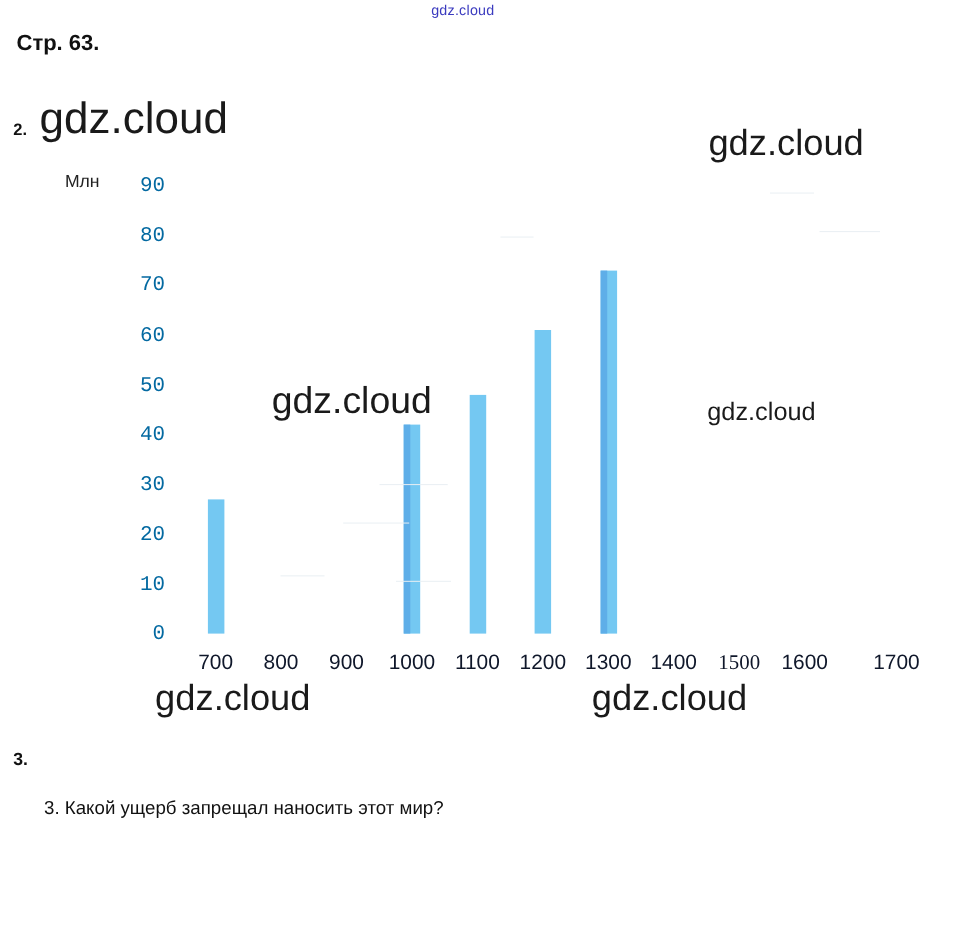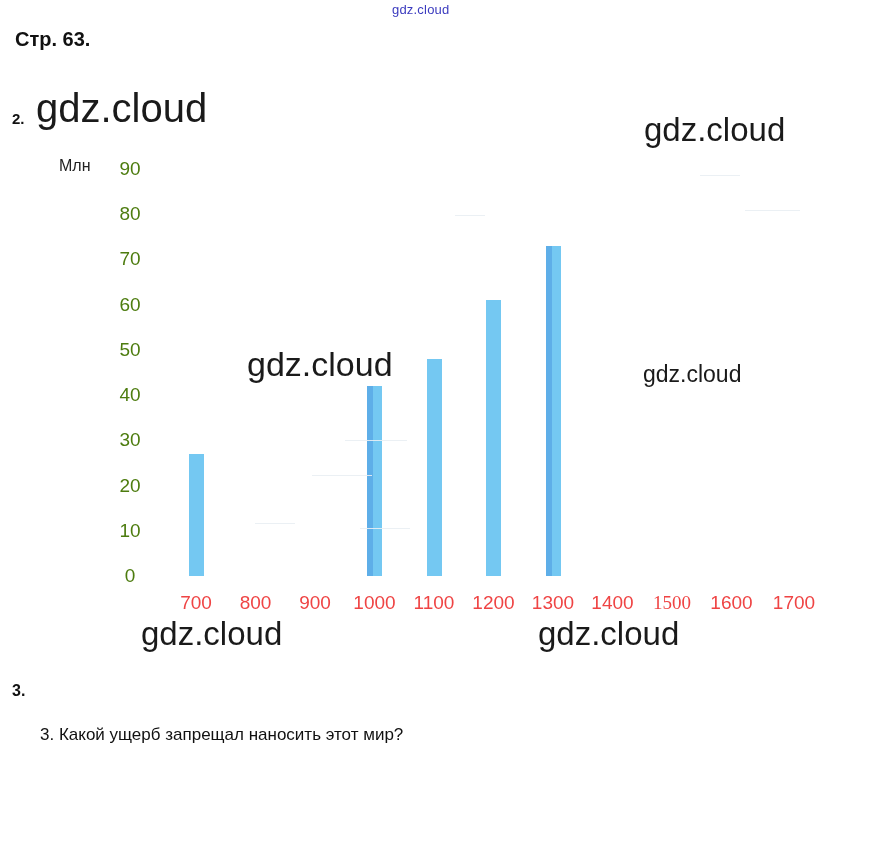--- a/index.html
+++ b/index.html
@@ -80,31 +80,32 @@
   }
   .axis-unit {
     position: absolute;
     left: 59px; top: 157px;
     font-size: 16px;
     color: #222;
   }
   .ytick {
     position: absolute;
     width: 40px;
-    text-align: center;
+    text-align: right;
     font-size: 19px;
-    color: #4d7c0f;
+    color: #0369a1;
     transform: translateY(-50%);
+    font-family: Liberation Mono, monospace;
   }
   .xtick {
     position: absolute;
     width: 60px;
     text-align: center;
     font-size: 19px;
-    color: #ef4444;
+    color: #0f172a;
   }
   .bar {
     position: absolute;
     background: #74c8f2;
     box-shadow: 0 0 1px rgba(255,255,255,.6);
   }
   .bar .bar-shade {
     position: absolute;
     left: 0; top: 0;
     width: 42%;
@@ -152,21 +153,21 @@
       <div class="xtick" style="left: 166px; top: 592px;">700</div>
       <div class="xtick" style="left: 225.5px; top: 592px;">800</div>
       <div class="xtick" style="left: 285px; top: 592px;">900</div>
       <div class="xtick" style="left: 344.5px; top: 592px;">1000</div>
       <div class="xtick" style="left: 404px; top: 592px;">1100</div>
       <div class="xtick" style="left: 463.5px; top: 592px;">1200</div>
       <div class="xtick" style="left: 523px; top: 592px;">1300</div>
       <div class="xtick" style="left: 582.5px; top: 592px;">1400</div>
       <div class="xtick" style="left: 642px; top: 592px; font-family: Liberation Serif, serif;">1500</div>
       <div class="xtick" style="left: 701.5px; top: 592px;">1600</div>
-      <div class="xtick" style="left: 764px; top: 592px; text-align: center;">1700</div>
+      <div class="xtick" style="left: 785px; top: 592px; text-align: center;">1700</div>
     </div>
   <div id="bars">
       <div class="bar" style="left: 188.5px; top: 453.9px; width: 15px; height: 122.1px; background: rgb(116, 200, 242);"></div>
       <div class="bar" style="left: 367px; top: 386.067px; width: 15px; height: 189.933px; background: rgb(116, 200, 242);">
         <div class="bar-shade" style="background: rgb(90, 169, 230);"></div>
       </div>
       <div class="bar" style="left: 426.5px; top: 358.933px; width: 15px; height: 217.067px; background: rgb(116, 200, 242);"></div>
       <div class="bar" style="left: 486px; top: 300.144px; width: 15px; height: 275.856px; background: rgb(116, 200, 242);"></div>
       <div class="bar" style="left: 545.5px; top: 245.878px; width: 15px; height: 330.122px; background: rgb(116, 200, 242);">
         <div class="bar-shade" style="background: rgb(90, 169, 230);"></div>

